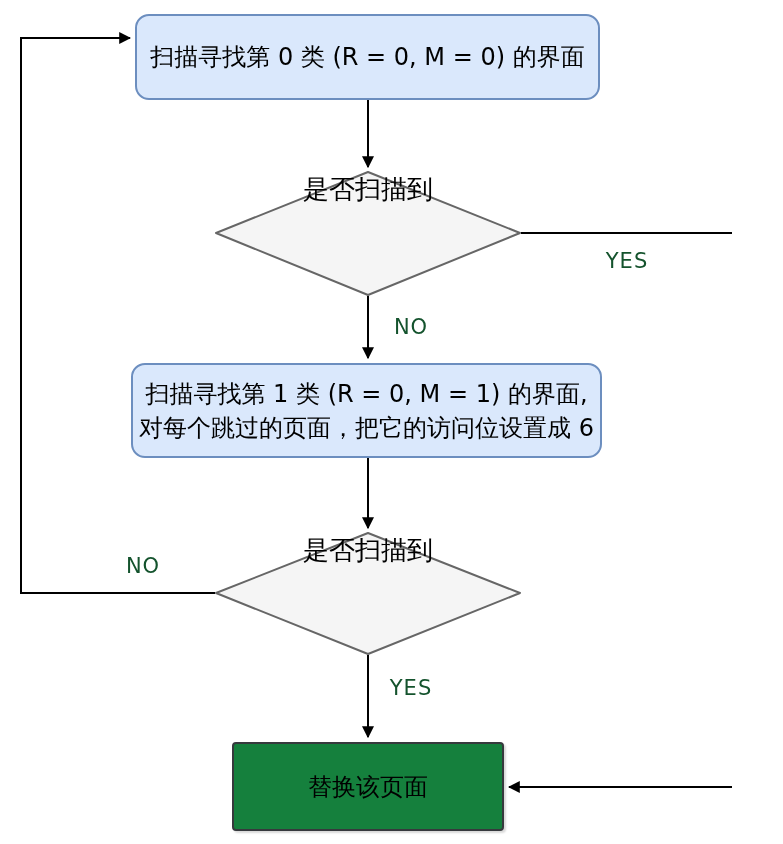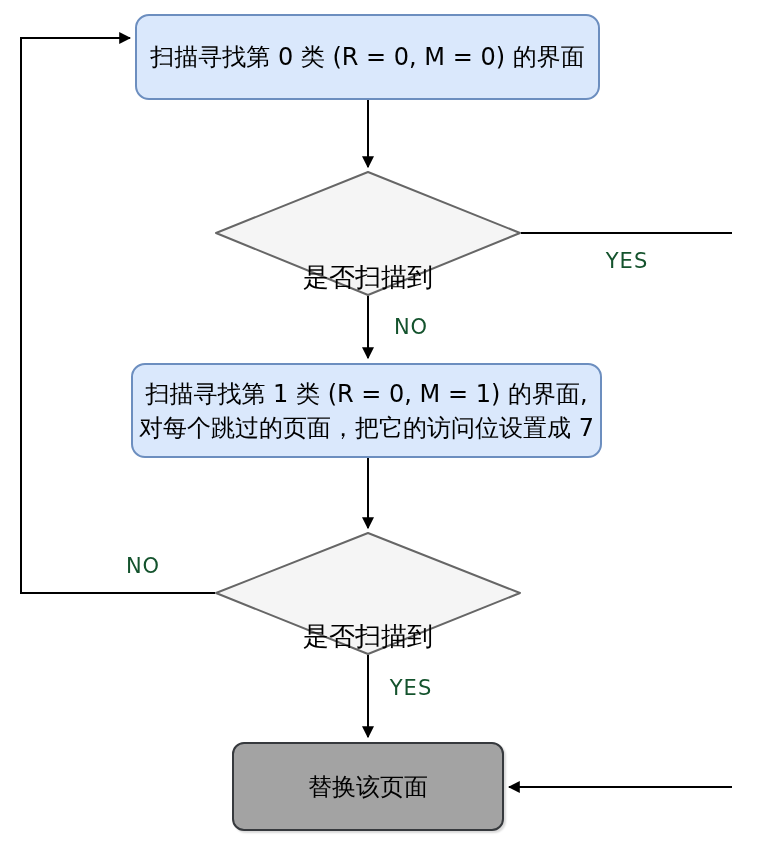--- a/index.html
+++ b/index.html
@@ -25,32 +25,32 @@
     box-sizing: border-box;
     color: #000000;
   }
   .process {
     background: #dae8fc;
     border: 2px solid #6c8ebf;
     border-radius: 14px;
     font-size: 24px;
   }
   .terminal {
-    background: #a3a3a3;
+    background: #15803d;
     border: 2px solid #36393d;
-    border-radius: 12px;
+    border-radius: 4px;
     font-size: 24px;
     box-shadow: 2px 2px 2px rgba(0,0,0,0.15);
   }
   .multiline { white-space: pre-line; line-height: 34px; }
 
   .decision-label {
     position: absolute;
     display: flex;
-    align-items: flex-end;
+    align-items: flex-start;
     justify-content: center;
     font-size: 26px;
     color: #000000;
     pointer-events: none;
   }
   .edge-label {
     position: absolute;
     transform: translate(-50%, -50%);
     font-size: 21px;
     font-weight: 500;
@@ -90,21 +90,21 @@
   <div class="node process" style="left:135px; top:14px; width:465px; height:86px;">
     <span>扫描寻找第 0 类 (R = 0, M = 0) 的界面</span>
   </div>
 
   <div class="decision-label" style="left:216px; top:172px; width:304px; height:123px;">
     <span>是否扫描到</span>
   </div>
 
   <div class="node process" style="left:131px; top:363px; width:471px; height:95px;">
     <span class="multiline">扫描寻找第 1 类 (R = 0, M = 1) 的界面,
-对每个跳过的页面，把它的访问位设置成 7</span>
+对每个跳过的页面，把它的访问位设置成 6</span>
   </div>
 
   <div class="decision-label" style="left:216px; top:533px; width:304px; height:121px;">
     <span>是否扫描到</span>
   </div>
 
   <div class="node terminal" style="left:232px; top:742px; width:272px; height:89px;">
     <span>替换该页面</span>
   </div>
 

